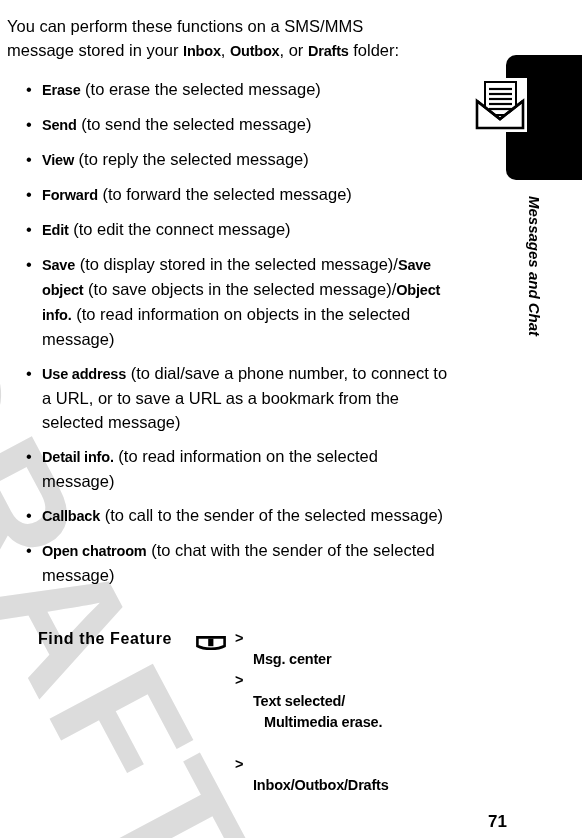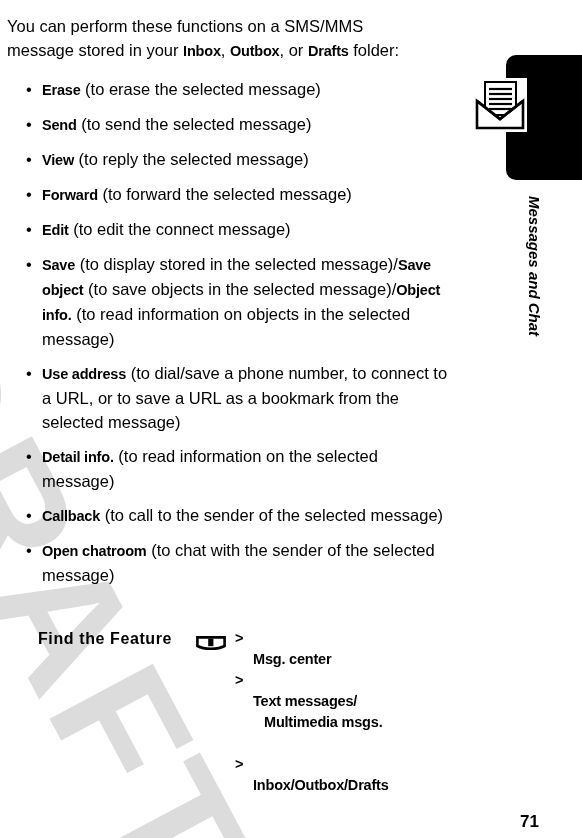--- a/index.html
+++ b/index.html
@@ -192,21 +192,21 @@
     line-height: 21px;
   }
   #ff-steps .step .cont {
     display: block;
     padding-left: 11px;
   }
 
   
   #page-number {
     position: absolute;
-    left: 520px;
+    left: 488px;
     top: 812px;
     width: 40px;
     text-align: left;
     font-weight: bold;
     font-size: 17px;
     color: #000000;
     z-index: 2;
   }
 </style>
 </head>
@@ -289,21 +289,21 @@
 </div>
 
 <div id="find-feature">
   <div id="find-feature-label">Find the Feature</div>
 
   <div id="ff-steps">
     <div class="step">
       <span class="gt">&gt;</span><span>Msg. center</span>
     </div>
     <div class="step">
-      <span class="gt">&gt;</span><span>Text messages/</span><span class="cont">Multimedia msgs.</span>
+      <span class="gt">&gt;</span><span>Text selected/</span><span class="cont">Multimedia erase.</span>
     </div>
     <div class="step">
       <span class="gt">&gt;</span><span>Inbox/Outbox/Drafts</span>
     </div>
   </div>
 </div>
 
 <svg id="ff-icon" viewBox="0 0 30 16">
   <path d="M1.4 1.4 L28.6 1.4 L28.6 10.0 C22 13.6 8 13.6 1.4 10.0 Z" fill="#ffffff" stroke="#000000" stroke-width="2.6" stroke-linejoin="miter"></path>
   <rect x="12.2" y="2.6" width="5.2" height="7.6" fill="#000000"></rect>

